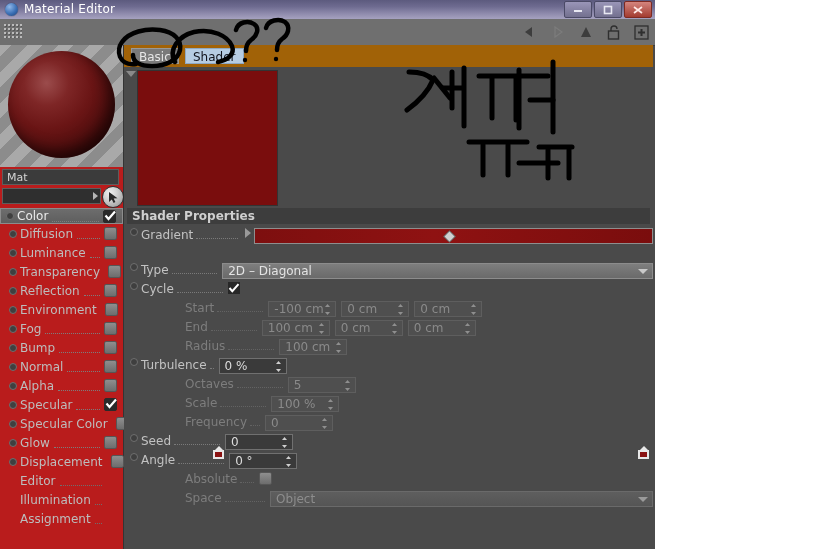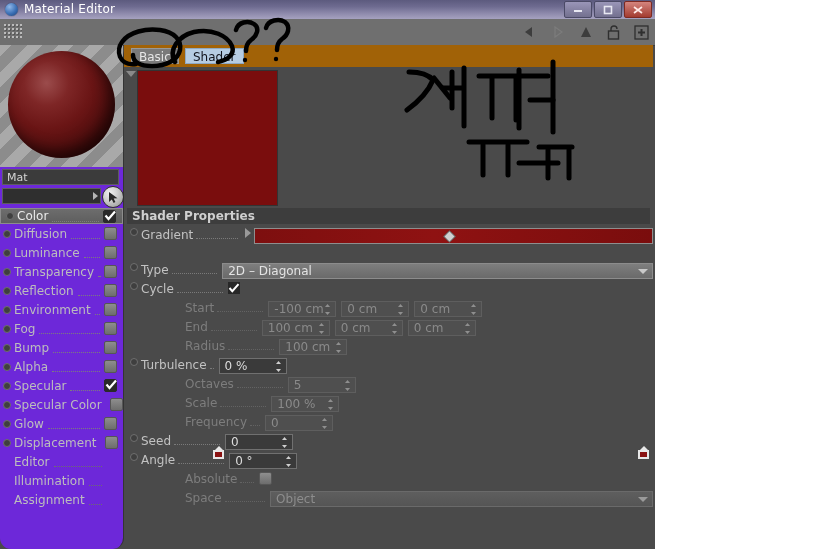--- a/index.html
+++ b/index.html
@@ -28,40 +28,40 @@
     border-bottom:1px solid #3c3c3c;}
   .grip{position:absolute;left:4px;top:5px;width:18px;height:14px;
     background-image:
       radial-gradient(circle at 1px 1px,#c9c9c9 .9px,transparent 1px),
       radial-gradient(circle at 1px 1px,#565656 .9px,transparent 1px);
     background-size:4px 4px,4px 4px;background-position:0 0,1px 1px;opacity:.85;}
   .ts-icons{position:absolute;right:4px;top:2px;height:22px;display:flex;align-items:center;gap:9px;}
   .ts-ic{width:19px;height:19px;display:flex;align-items:center;justify-content:center;}
 
   
-  .leftcol{position:absolute;left:0;top:45px;width:123px;bottom:0;background:#6d28d9;
-    border-right:1px solid #343434;border-radius:11px;}
+  .leftcol{position:absolute;left:0;top:45px;width:123px;bottom:0;background:#b91c1c;
+    border-right:1px solid #343434;}
   .preview{position:absolute;left:0;top:0;width:123px;height:122px;overflow:hidden;
     background:repeating-linear-gradient(-45deg,#8c8c8c 0 11px,#a9a9a9 11px 22px);}
   .sphere{position:absolute;left:8px;top:6px;width:107px;height:107px;border-radius:50%;
     background:radial-gradient(circle at 36% 30%,#9b4c4c 0%,#7e2626 22%,#6a1515 45%,#4a0c0c 72%,#280505 100%);
     box-shadow:inset -6px -7px 14px rgba(0,0,0,.55);}
   .matname{position:absolute;left:2px;top:124px;width:117px;height:16px;background:#3b3b3b;
     border:1px solid #5d5d5d;color:#d4d4d4;font-size:11px;line-height:16px;padding-left:4px;
     box-sizing:border-box;}
   .matlink{position:absolute;left:2px;top:143px;width:99px;height:16px;background:#2f2f2f;
     border:1px solid #5d5d5d;box-sizing:border-box;}
   .matlink .arr{position:absolute;right:2px;top:3px;width:0;height:0;
     border-left:5px solid #b5b5b5;border-top:4px solid transparent;border-bottom:4px solid transparent;}
   .pickbtn{position:absolute;left:102px;top:141px;width:20px;height:20px;border-radius:50%;
     background:radial-gradient(circle at 35% 30%,#f2f2f2 0%,#cfcfcf 40%,#8f8f8f 100%);
     border:1px solid #2e2e2e;display:flex;align-items:center;justify-content:center;}
 
   .chanlist{position:absolute;left:0;top:163px;right:0;text-align:center;}
-  .chan{position:relative;height:19px;display:flex;align-items:center;padding-left:3px;}
+  .chan{position:relative;height:19px;display:flex;align-items:center;padding-left:9px;}
   .chan.sel{background:linear-gradient(to bottom,#6d6d6d,#5e5e5e);}
   .dot{width:6px;height:6px;border:1px solid #6f6f6f;border-radius:50%;background:#3f3f3f;
     margin-right:3px;flex:0 0 auto;}
   .dot.hidden{visibility:hidden;}
   .clabel{font-size:12px;color:#bdbdbd;white-space:nowrap;}
   .chan.sel .clabel{color:#e9e9e9;}
   .dots{flex:1;margin:0 4px;border-bottom:1px dotted #7d7d7d;height:10px;}
   .cbox{width:11px;height:11px;border-radius:2px;margin-right:6px;flex:0 0 auto;
     background:linear-gradient(to bottom,#8e8e8e,#6d6d6d);border:1px solid #565656;}
   .cbox.on{background:#2a2a2a;border-color:#2a2a2a;position:relative;}
@@ -241,20 +241,26 @@
         </div>
         <div class="chan">
           <span class="dot"></span>
           <span class="clabel">Fog</span>
           <span class="dots"></span>
           <span class="cbox"></span>
         </div>
         <div class="chan">
           <span class="dot"></span>
           <span class="clabel">Bump</span>
+          <span class="dots"></span>
+          <span class="cbox"></span>
+        </div>
+        <div class="chan">
+          <span class="dot"></span>
+          <span class="clabel">Normal</span>
           <span class="dots"></span>
           <span class="cbox"></span>
         </div>
         <div class="chan">
           <span class="dot"></span>
           <span class="clabel">Alpha</span>
           <span class="dots"></span>
           <span class="cbox"></span>
         </div>
         <div class="chan">

